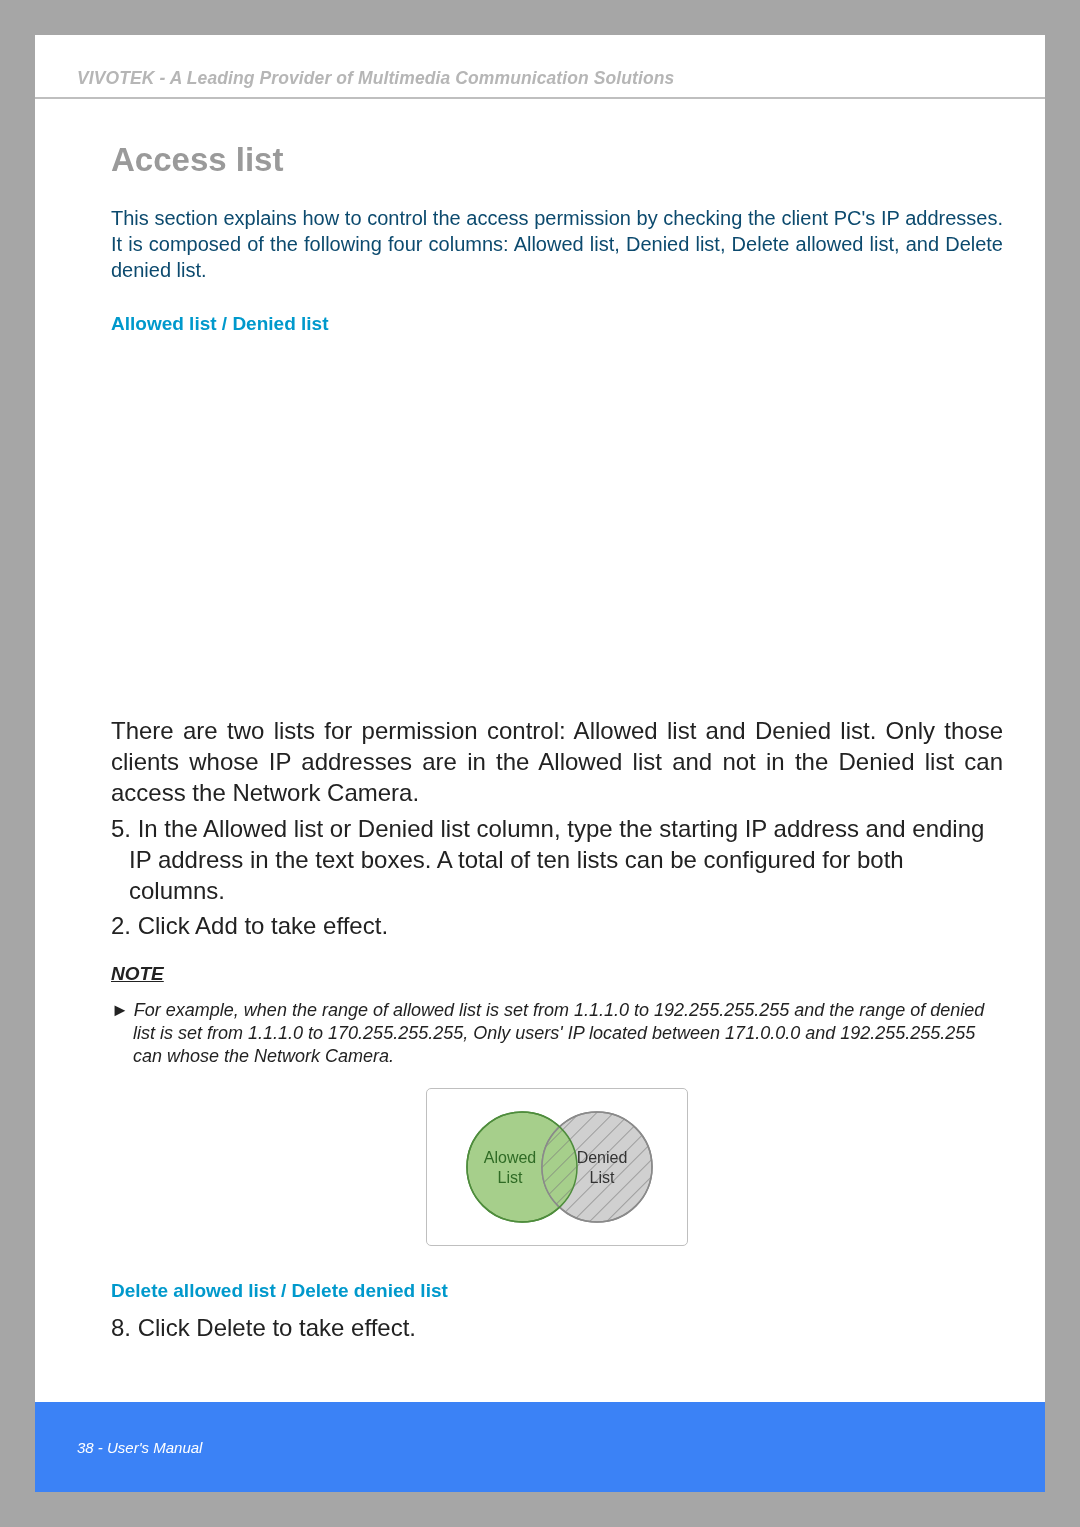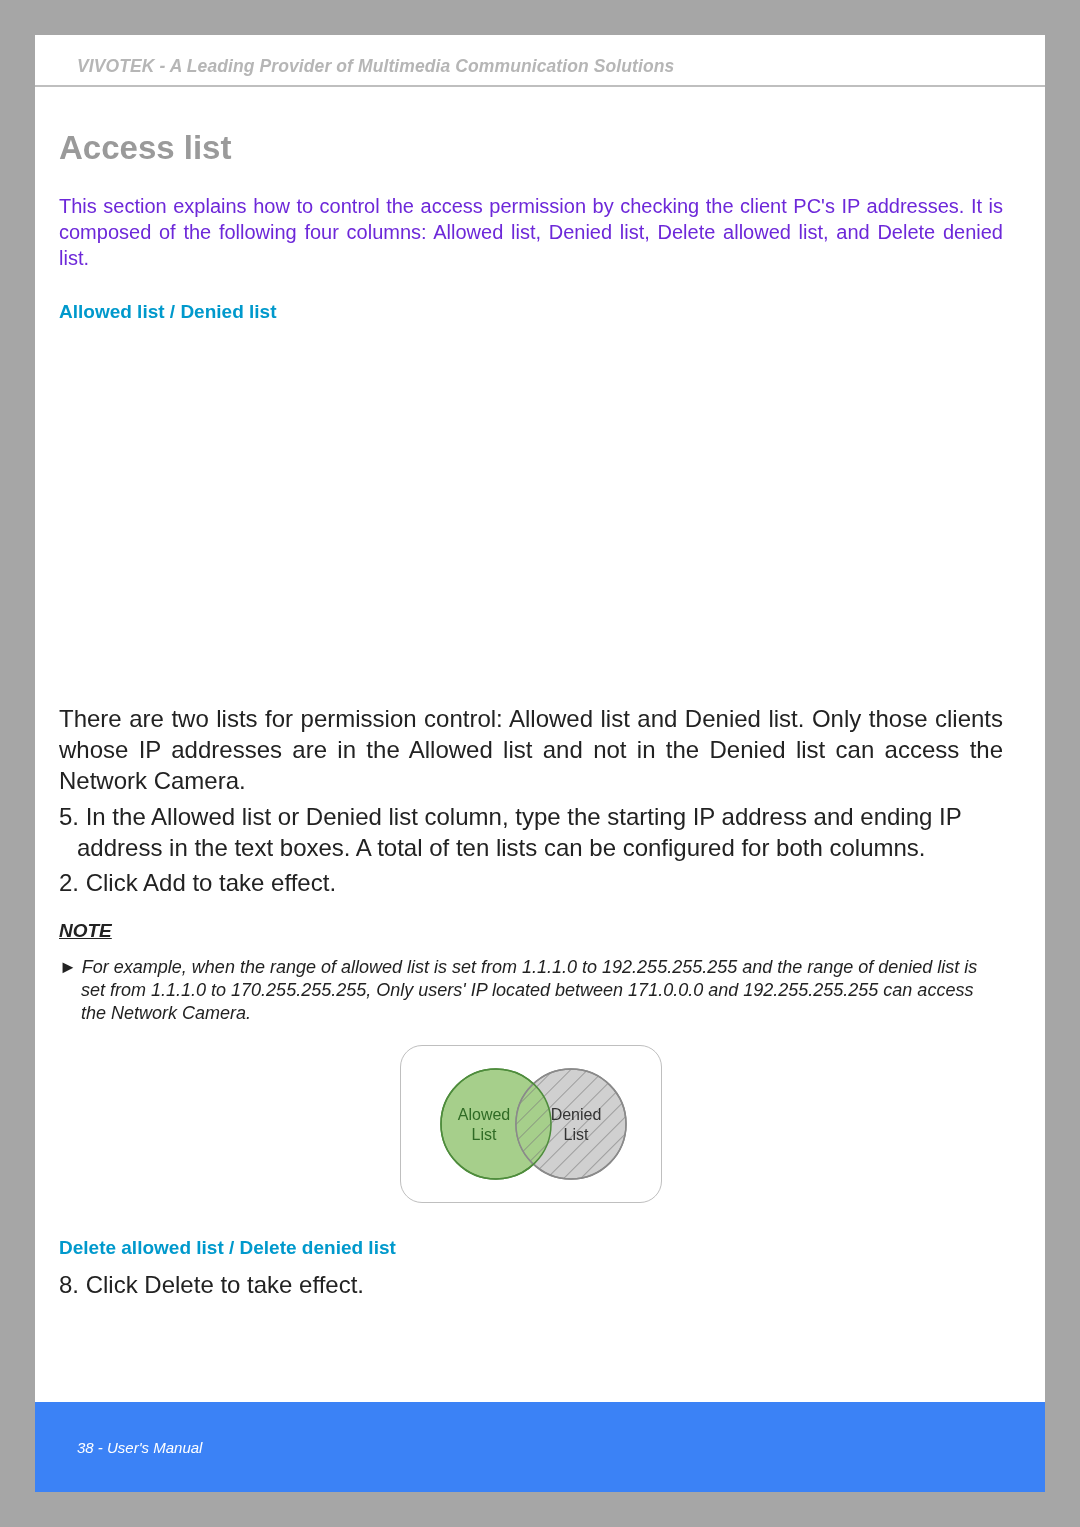--- a/index.html
+++ b/index.html
@@ -15,47 +15,48 @@
   .page{
     position:absolute;
     left:35px;
     top:35px;
     width:1010px;
     height:1457px;
     background:#ffffff;
     box-sizing:border-box;
   }
   .header-band{
-    height:52px;
+    height:64px;
     border-bottom:2px solid #bfbfbf;
     display:flex;
     align-items:flex-end;
     padding:0 0 8px 42px;
     box-sizing:border-box;
   }
   .header-text{
     color:#b6b6b6;
     font-style:italic;
     font-weight:bold;
     font-size:17.5px;
     letter-spacing:0.1px;
   }
   .content{
-    padding:42px 42px 0 24px;
+    padding:42px 42px 0 32px;
     box-sizing:border-box;
+    margin-left:44px;
   }
   h1.section-title{
     margin:0 0 26px 0;
     color:#9a9a9a;
     font-weight:bold;
     font-size:33px;
   }
   .intro{
     font-size:20px;
-    color:#6d28d9;
+    color:#0c4a6e;
     line-height:1.3;
     text-align:justify;
     margin:0 0 30px 0;
   }
   .blue-sub{
     color:#0099cc;
     font-weight:bold;
     font-size:19px;
     margin:0 0 10px 0;
   }
@@ -84,21 +85,21 @@
     color:#222;
     line-height:1.28;
     padding-left:22px;
     text-indent:-22px;
     margin:0 0 20px 0;
   }
   .venn-box{
     width:260px;
     height:156px;
     border:1px solid #bfbfbf;
-    border-radius:22px;
+    border-radius:5px;
     margin:6px auto 34px auto;
     position:relative;
     background:#ffffff;
   }
   .venn-svg{display:block;margin:8px auto 0 auto;}
   .footer-band{
     position:absolute;
     left:0;right:0;bottom:0;
     height:90px;
     background:#3b82f6;
@@ -130,21 +131,21 @@
 
     <p class="blue-sub">Allowed list / Denied list</p>
 
     <div class="image-gap"></div>
 
     <p class="body-text justify">There are two lists for permission control: Allowed list and Denied list. Only those clients whose IP addresses are in the Allowed list and not in the Denied list can access the Network Camera.</p>
     <p class="body-text list-indent">5. In the Allowed list or Denied list column, type the starting IP address and ending IP address in the text boxes. A total of ten lists can be configured for both columns.</p>
     <p class="body-text">2. Click Add to take effect.</p>
 
     <p class="note-label">NOTE</p>
-    <p class="note-body">► For example, when the range of allowed list is set from 1.1.1.0 to 192.255.255.255 and the range of denied list is set from 1.1.1.0 to 170.255.255.255, Only users' IP located between 171.0.0.0 and 192.255.255.255 can access the Network Camera.</p>
+    <p class="note-body">► For example, when the range of allowed list is set from 1.1.1.0 to 192.255.255.255 and the range of denied list is set from 1.1.1.0 to 170.255.255.255, Only users' IP located between 171.0.0.0 and 192.255.255.255 can whose the Network Camera.</p>
 
     <div class="venn-box">
       <svg class="venn-svg" width="230" height="140" viewBox="0 0 230 140">
         <defs>
           <pattern id="hatch" patternUnits="userSpaceOnUse" width="12" height="12" patternTransform="rotate(45)">
             <line x1="0" y1="0" x2="0" y2="12" stroke="#7a7a7a" stroke-width="1.2"></line>
           </pattern>
           <clipPath id="rightClip">
               <circle cx="155" cy="70" r="55"></circle>
             </clipPath>

